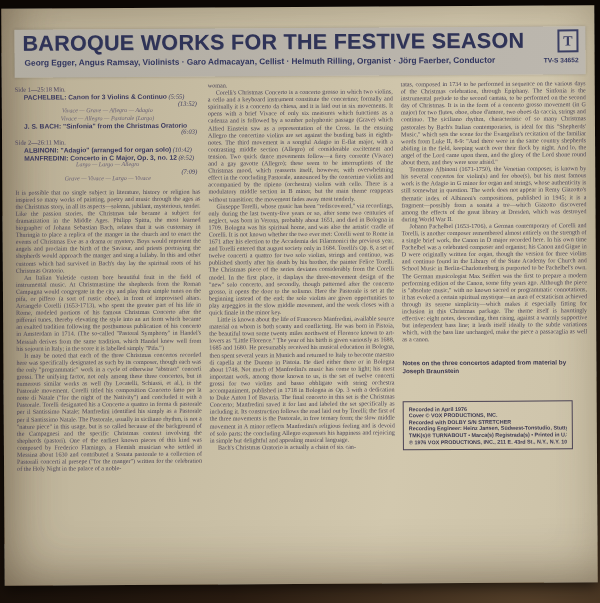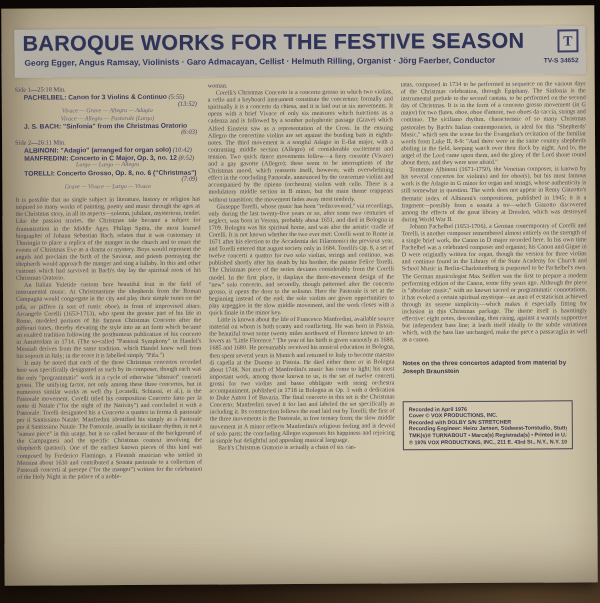--- a/index.html
+++ b/index.html
@@ -95,21 +95,20 @@
           <div class="track"><span>PACHELBEL: Canon for 3 Violins &amp; Continuo</span><span class="tdur"> (5:55)</span></div>
           <div class="dur-line">(13:52)</div>
           <div class="movement">Vivace — Grave — Allegro — Adagio</div>
           <div class="movement">Vivace — Allegro — Pastorale (Largo)</div>
           <div class="track"><span>J. S. BACH: "Sinfonia" from the Christmas Oratorio</span></div>
           <div class="dur-line">(6:03)</div>
           <div class="side-label">Side 2—26:11 Min.</div>
           <div class="track"><span>ALBINONI: "Adagio" (arranged for organ solo)</span><span class="tdur"> (10:42)</span></div>
           <div class="track"><span>MANFREDINI: Concerto in C Major, Op. 3, no. 12</span><span class="tdur"> (8:52)</span></div>
           <div class="movement">Largo — Largo — Allegro</div>
-          <div class="track"><span>TORELLI: Concerto Grosso, Op. 8, no. 6 ("Christmas")</span></div>
           <div class="dur-line">(7:09)</div>
           <div class="movement">Grave — Vivace — Largo — Vivace</div>
         </div>
       <div id="col1-paras">
           <p class="body noind">It is possible that no single subject in literature, history or religion has inspired so many works of painting, poetry and music through the ages as the Christmas story, in all its aspects—solemn, jubilant, mysterious, tender. Like the passion stories, the Christmas tale became a subject for dramatization in the Middle Ages. Philipp Spitta, the most learned biographer of Johann Sebastian Bach, relates that it was customary in Thuringia to place a replica of the manger in the church and to enact the events of Christmas Eve as a drama or mystery. Boys would represent the angels and proclaim the birth of the Saviour, and priests portraying the shepherds would approach the manger and sing a lullaby. In this and other customs which had survived in Bach's day lay the spiritual roots of his Christmas Oratorio.</p>
           <p class="body">An Italian Yuletide custom bore beautiful fruit in the field of instrumental music. At Christmastime the shepherds from the Roman Campagna would congregate in the city and play their simple tunes on the pifa, or piffero (a sort of rustic oboe), in front of improvised altars. Arcangelo Corelli (1653-1713), who spent the greater part of his life in Rome, modeled portions of his famous Christmas Concerto after the pifferari tunes, thereby elevating the style into an art form which became an exalted tradition following the posthumous publication of his concerto in Amsterdam in 1714. (The so-called "Pastoral Symphony" in Handel's Messiah derives from the same tradition, which Handel knew well from his sojourn in Italy; in the score it is labelled simply "Pifa.")</p>
           <p class="body">It may be noted that each of the three Christmas concertos recorded here was specifically designated as such by its composer, though each was the only "programmatic" work in a cycle of otherwise "abstract" concerti grossi. The unifying factor, not only among these three concertos, but in numerous similar works as well (by Locatelli, Schiassi, et al.), is the Pastorale movement. Corelli titled his composition Concerto fatto per la notte di Natale ("for the night of the Nativity") and concluded it with a Pastorale. Torelli designated his a Concerto a quattro in forma di pastorale per il Santissimo Natale; Manfredini identified his simply as a Pastorale per il Santissimo Natale. The Pastorale, usually in siciliano rhythm, is not a "nature piece" in this usage, but is so called because of the background of the Campagnesi and the specific Christmas context involving the shepherds (pastori). One of the earliest known pieces of this kind was composed by Frederico Flamingo, a Flemish musician who settled in Messina about 1630 and contributed a Sonata pastorale to a collection of Pastorali concerti al presepe ("for the manger") written for the celebration of the Holy Night in the palace of a noble-</p>
         </div>
     </div>
     <div class="col">

